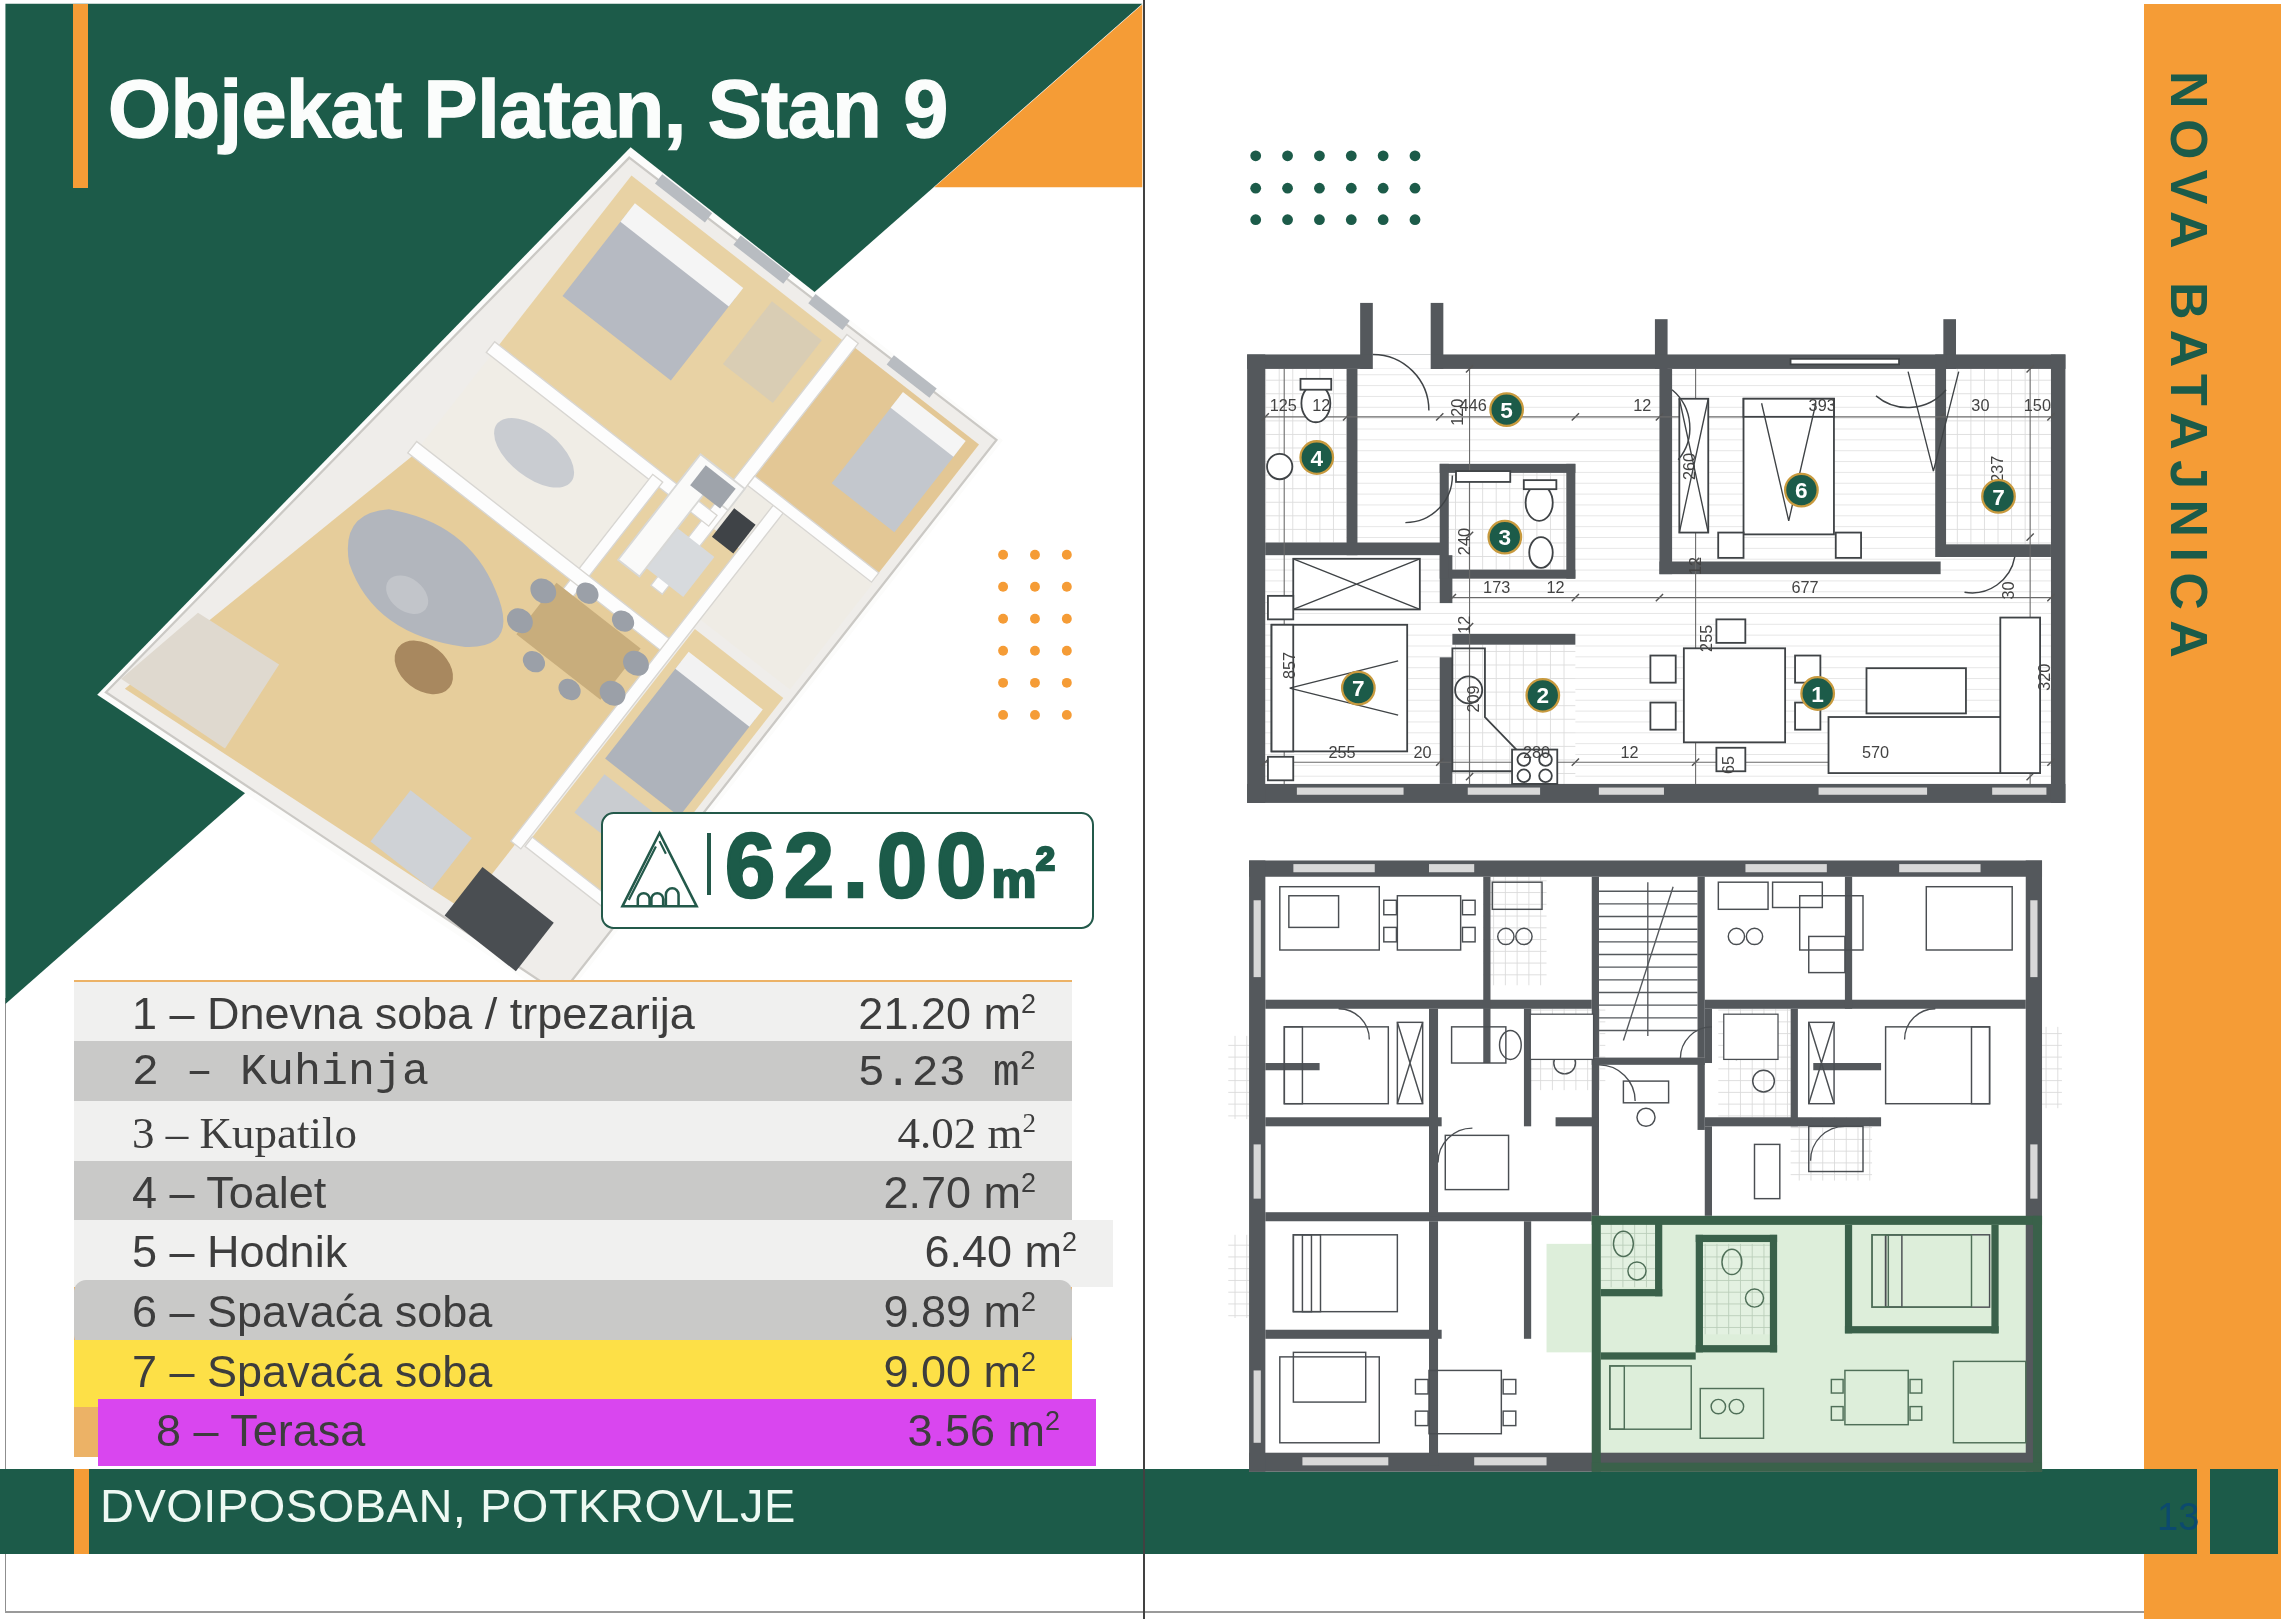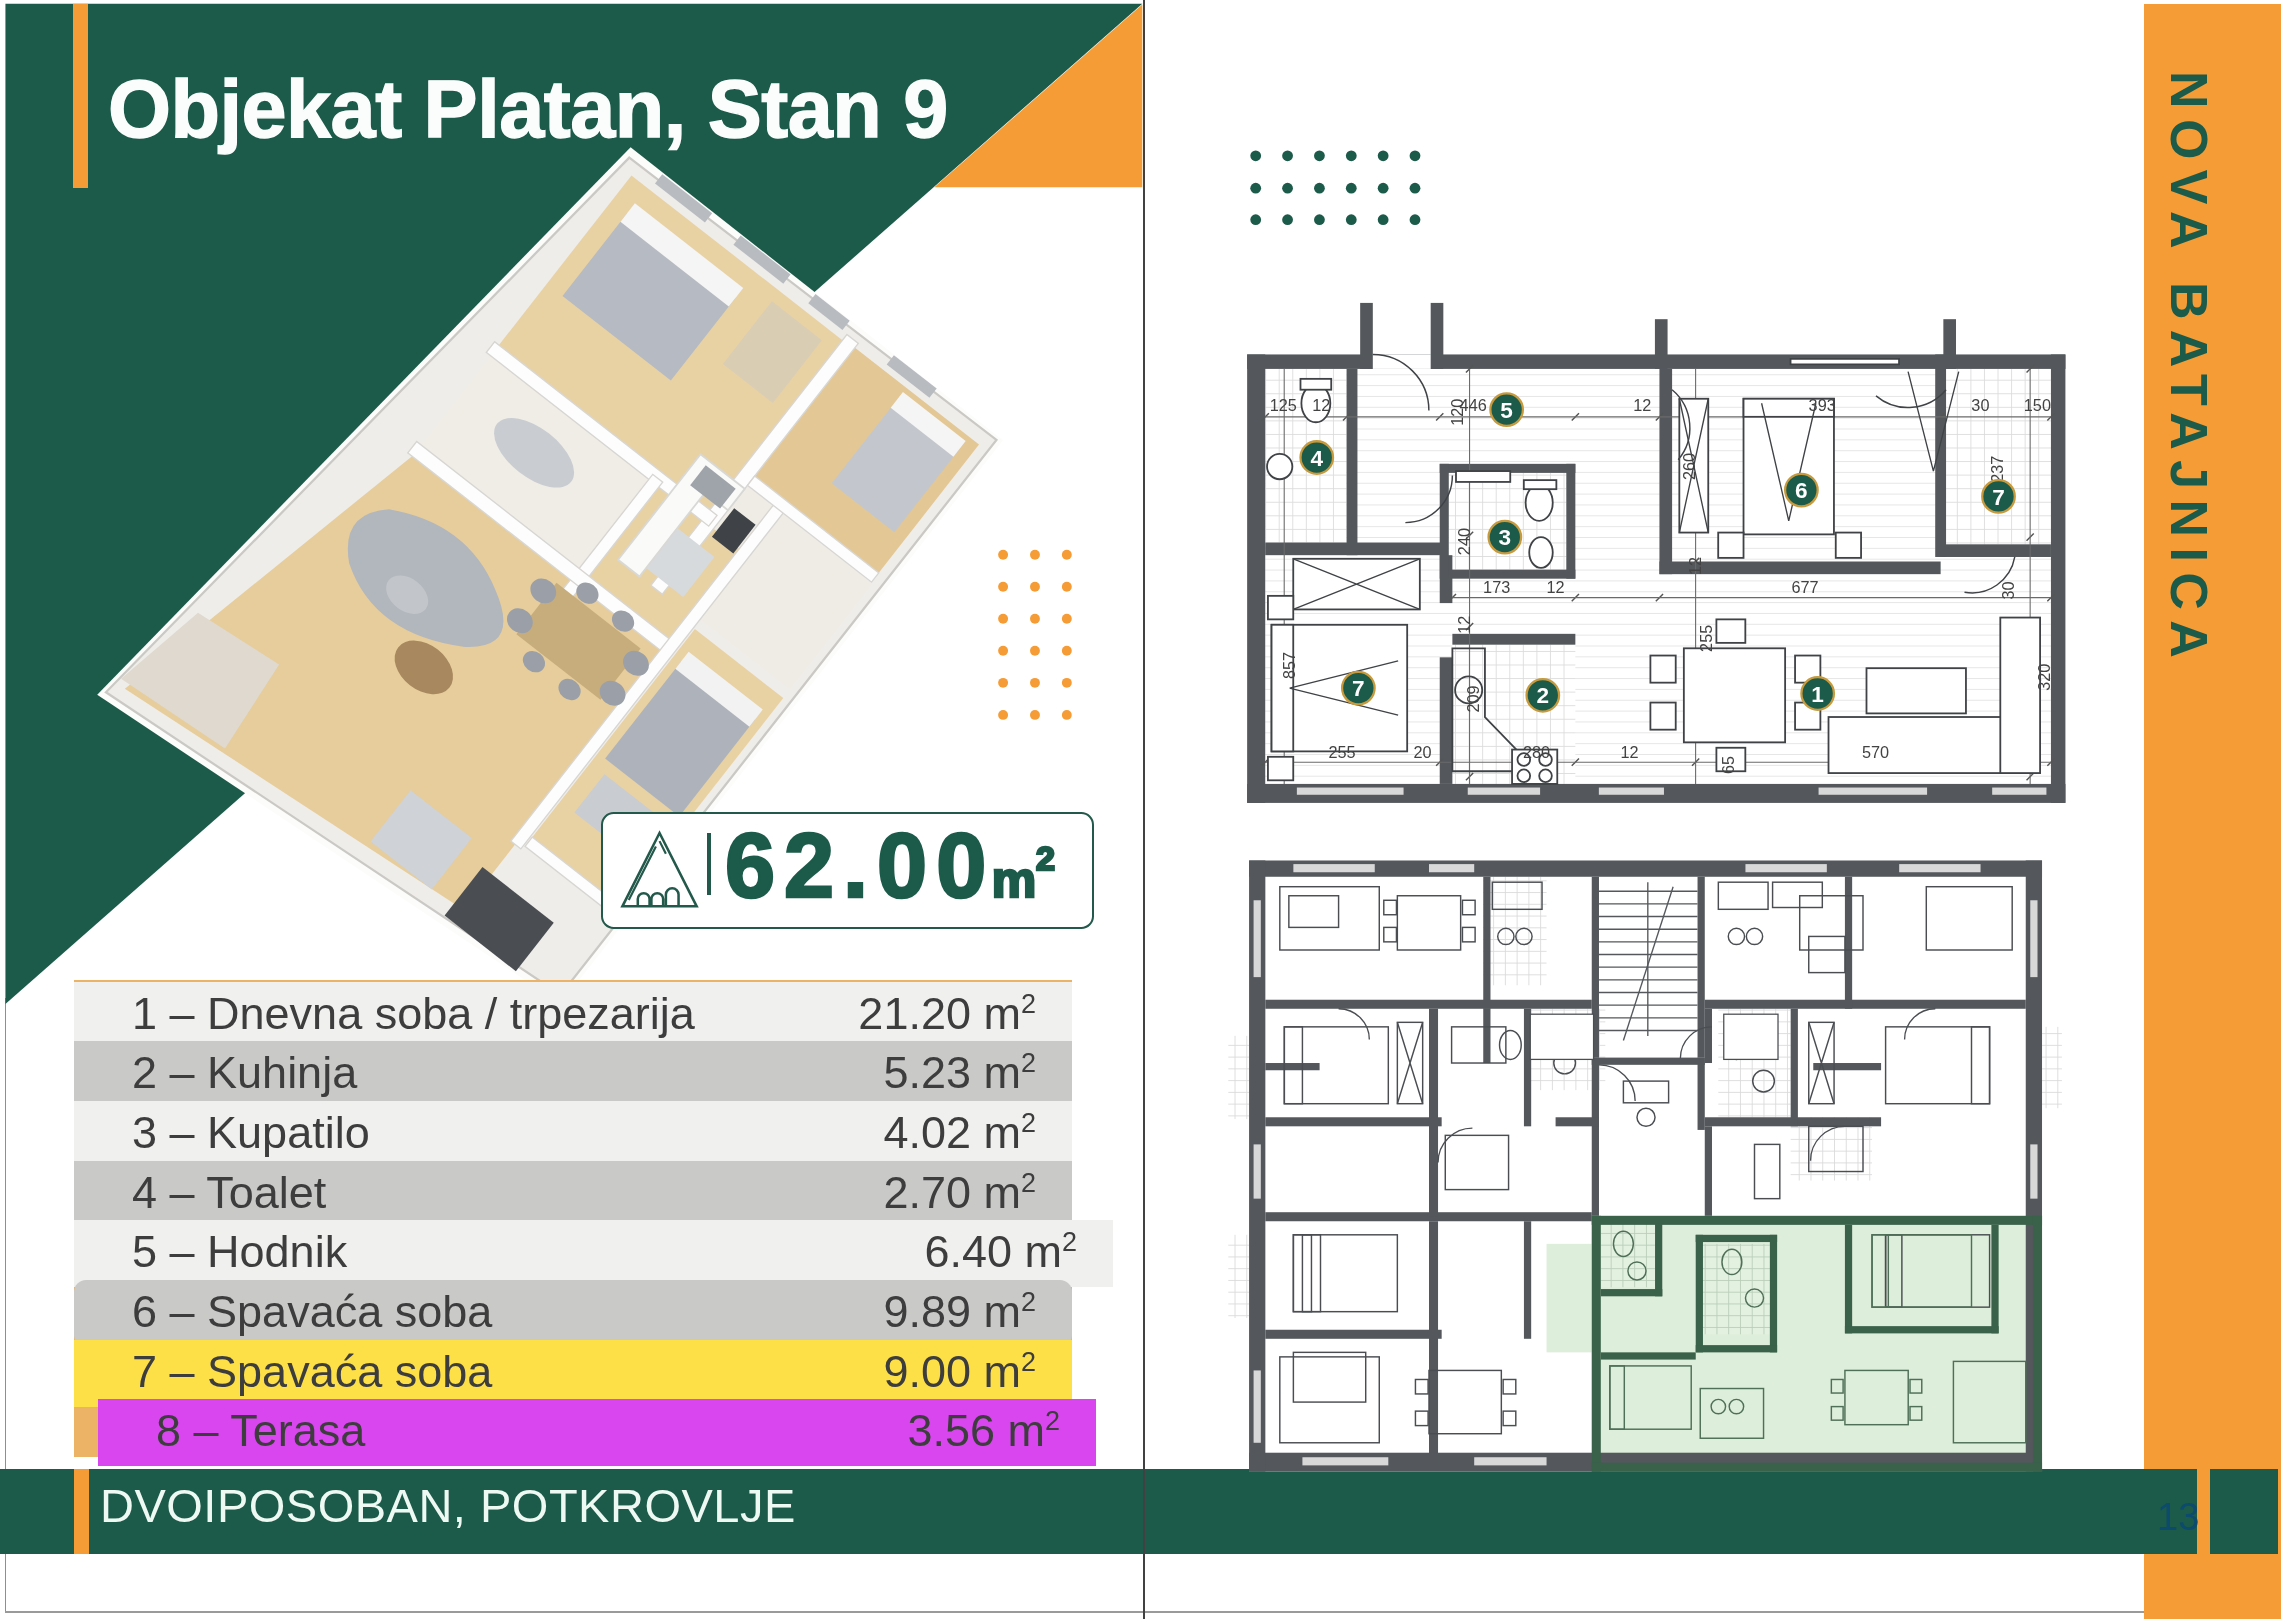--- a/index.html
+++ b/index.html
@@ -97,25 +97,25 @@
   <path d="M25,92 v-8 a6.5,6.5 0 0 1 13,0 v8 m2,0 v-8 a6.5,6.5 0 0 1 13,0 v8 m3,0 v-13 a7,7 0 0 1 14,0 v13" fill="none" stroke="#23594a" stroke-width="2.8"></path>
 </svg>
 <div class="abs" style="left:707px;top:833px;width:3.6px;height:62px;background:#23594a;"></div>
 <div class="abs" style="left:725px;top:815px;font-size:90px;font-weight:bold;color:#1c5b49;letter-spacing:9px;-webkit-text-stroke:2.7px #1c5b49;">62.00<span style="font-size:50px;letter-spacing:0px;margin-left:-3.6px;">m</span><span style="font-size:34px;vertical-align:27px;letter-spacing:0;">2</span></div>
 
 <div class="abs" style="left:74px;top:980px;width:998px;height:477px;background:#ecb266;"></div>
 <div class="row" style="top:982px;background:#f0f0ef;">
     <span class="rl">1 – Dnevna soba / trpezarija</span>
     <span class="rv">21.20 m<sup>2</sup></span>
   </div>
-<div class="row" style="top:1041px;background:#c9c9c8;">
+<div class="row" style="top:1041px;background:#c9c9c8;font-family:Liberation Mono, monospace;">
     <span class="rl">2 – Kuhinja</span>
     <span class="rv">5.23 m<sup>2</sup></span>
   </div>
-<div class="row" style="top:1101px;background:#f0f0ef;">
+<div class="row" style="top:1101px;background:#f0f0ef;font-family:Liberation Serif, serif;">
     <span class="rl">3 – Kupatilo</span>
     <span class="rv">4.02 m<sup>2</sup></span>
   </div>
 <div class="row" style="top:1161px;background:#c9c9c8;">
     <span class="rl">4 – Toalet</span>
     <span class="rv">2.70 m<sup>2</sup></span>
   </div>
 <div class="row" style="top:1220px;background:#f0f0ef;padding-left:41px;">
     <span class="rl">5 – Hodnik</span>
     <span class="rv">6.40 m<sup>2</sup></span>

